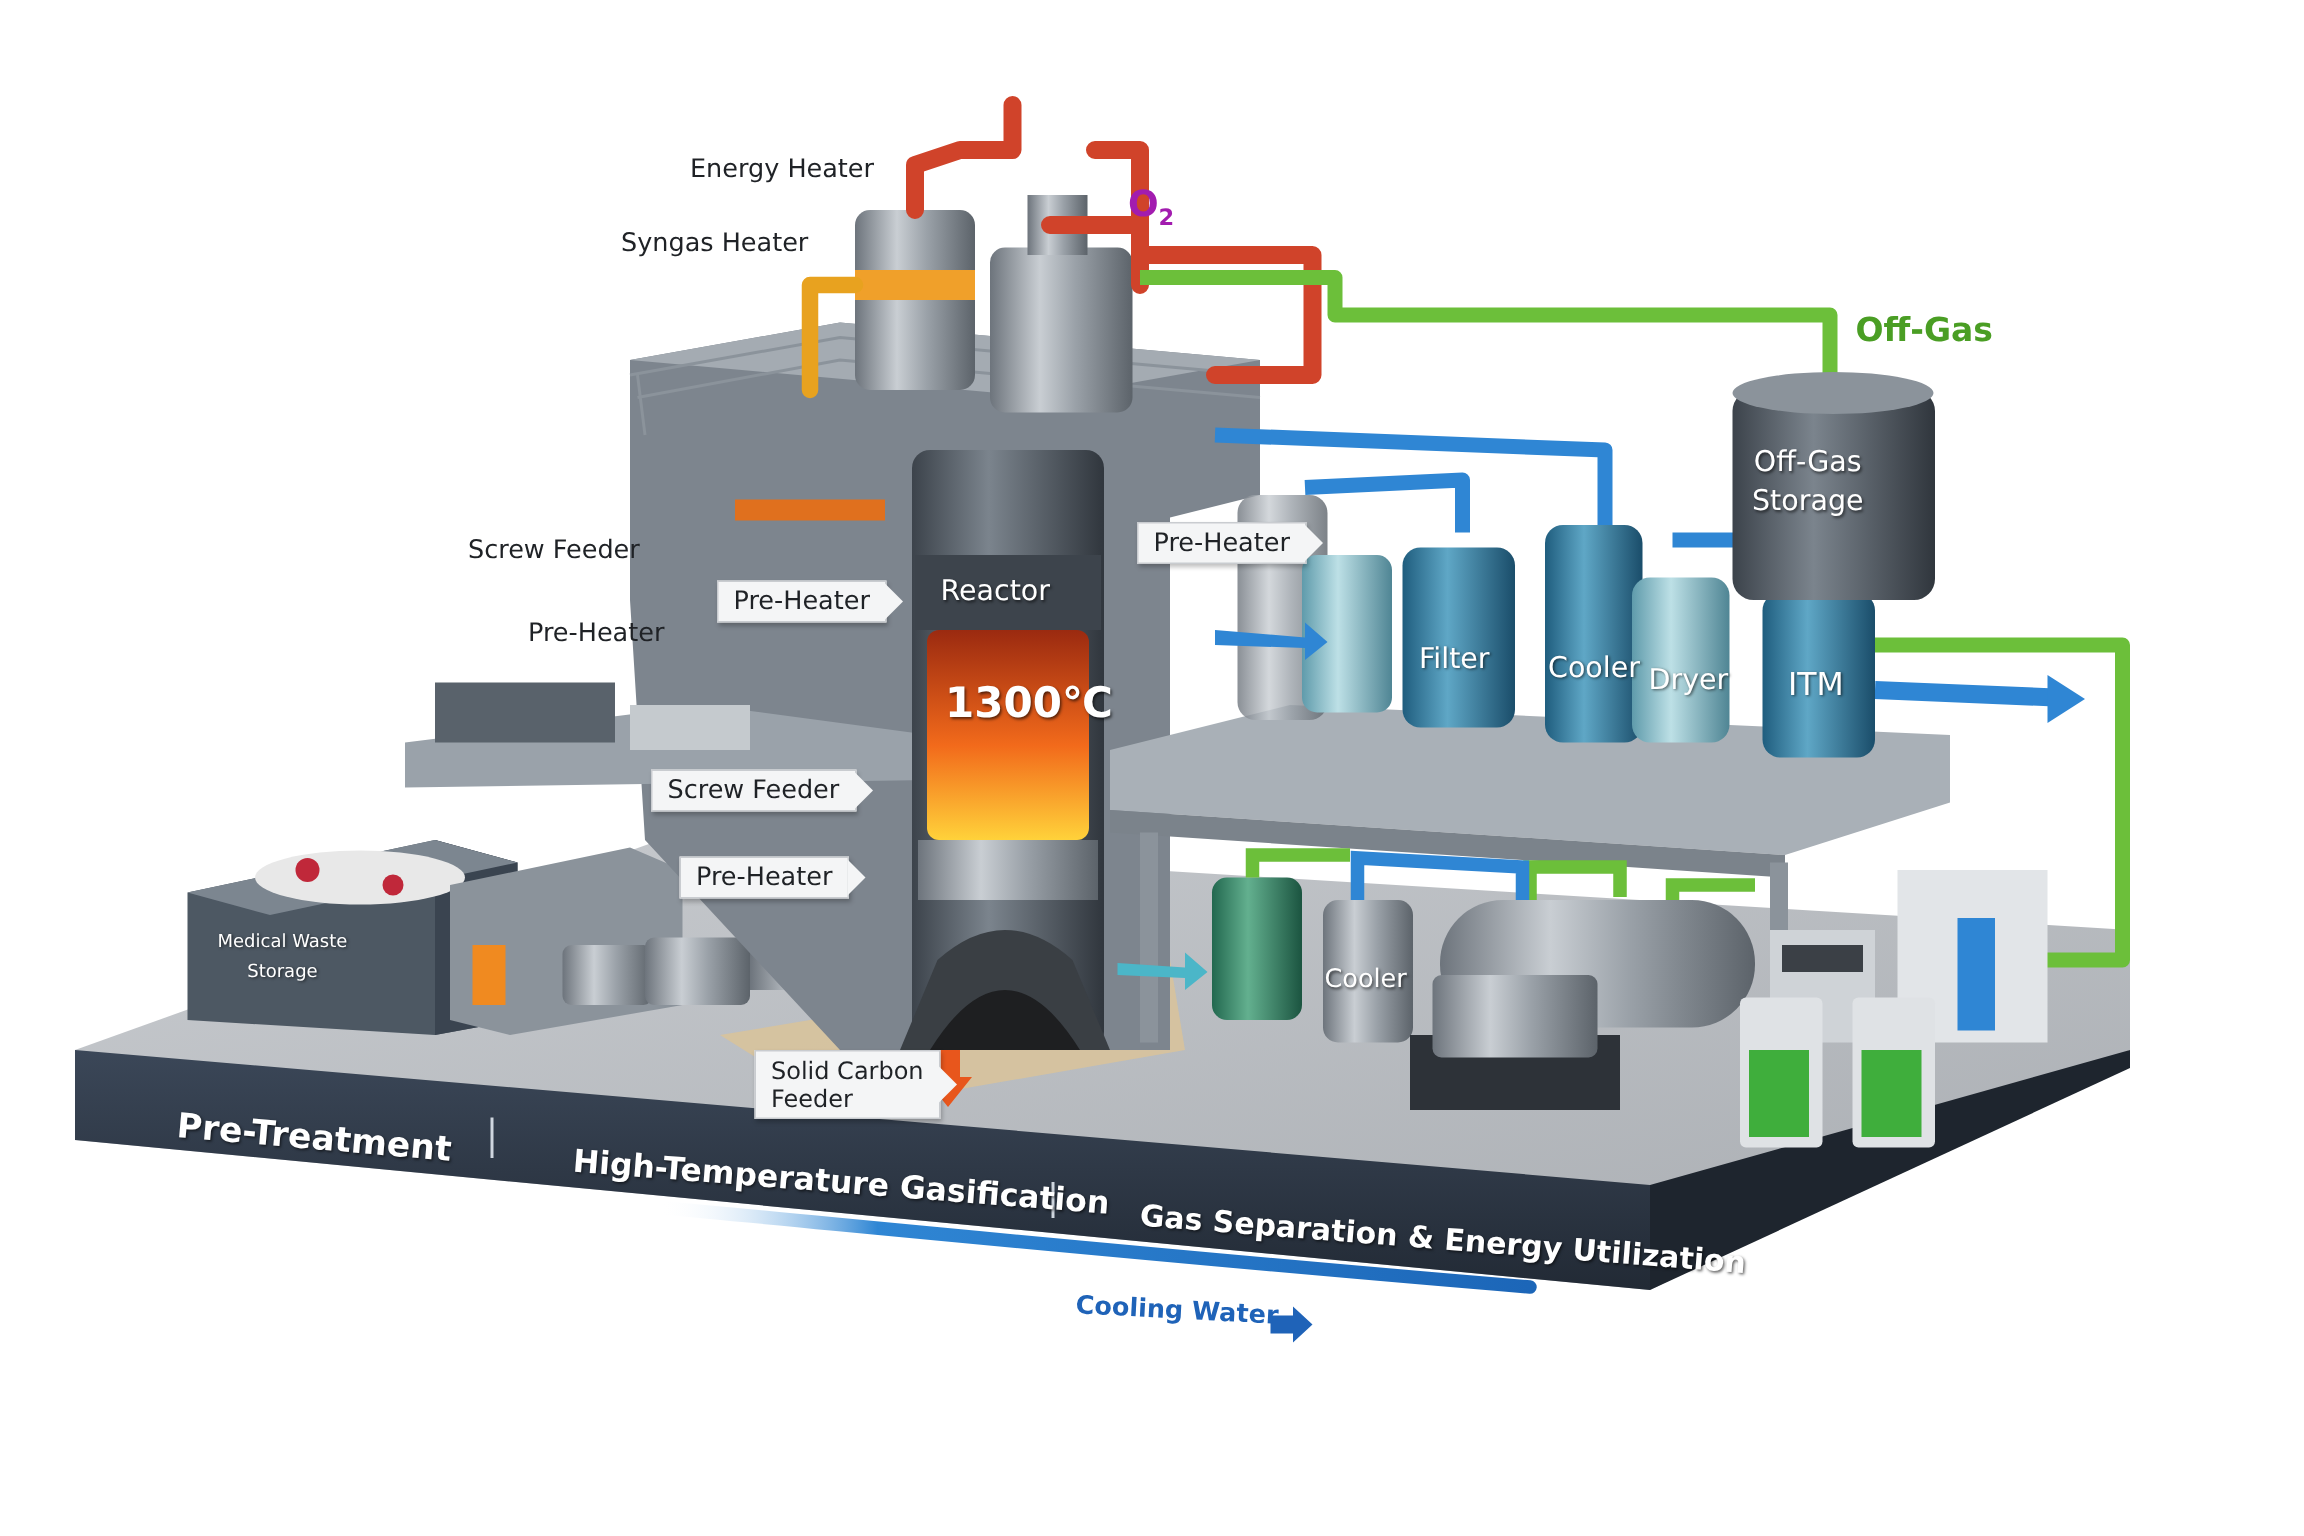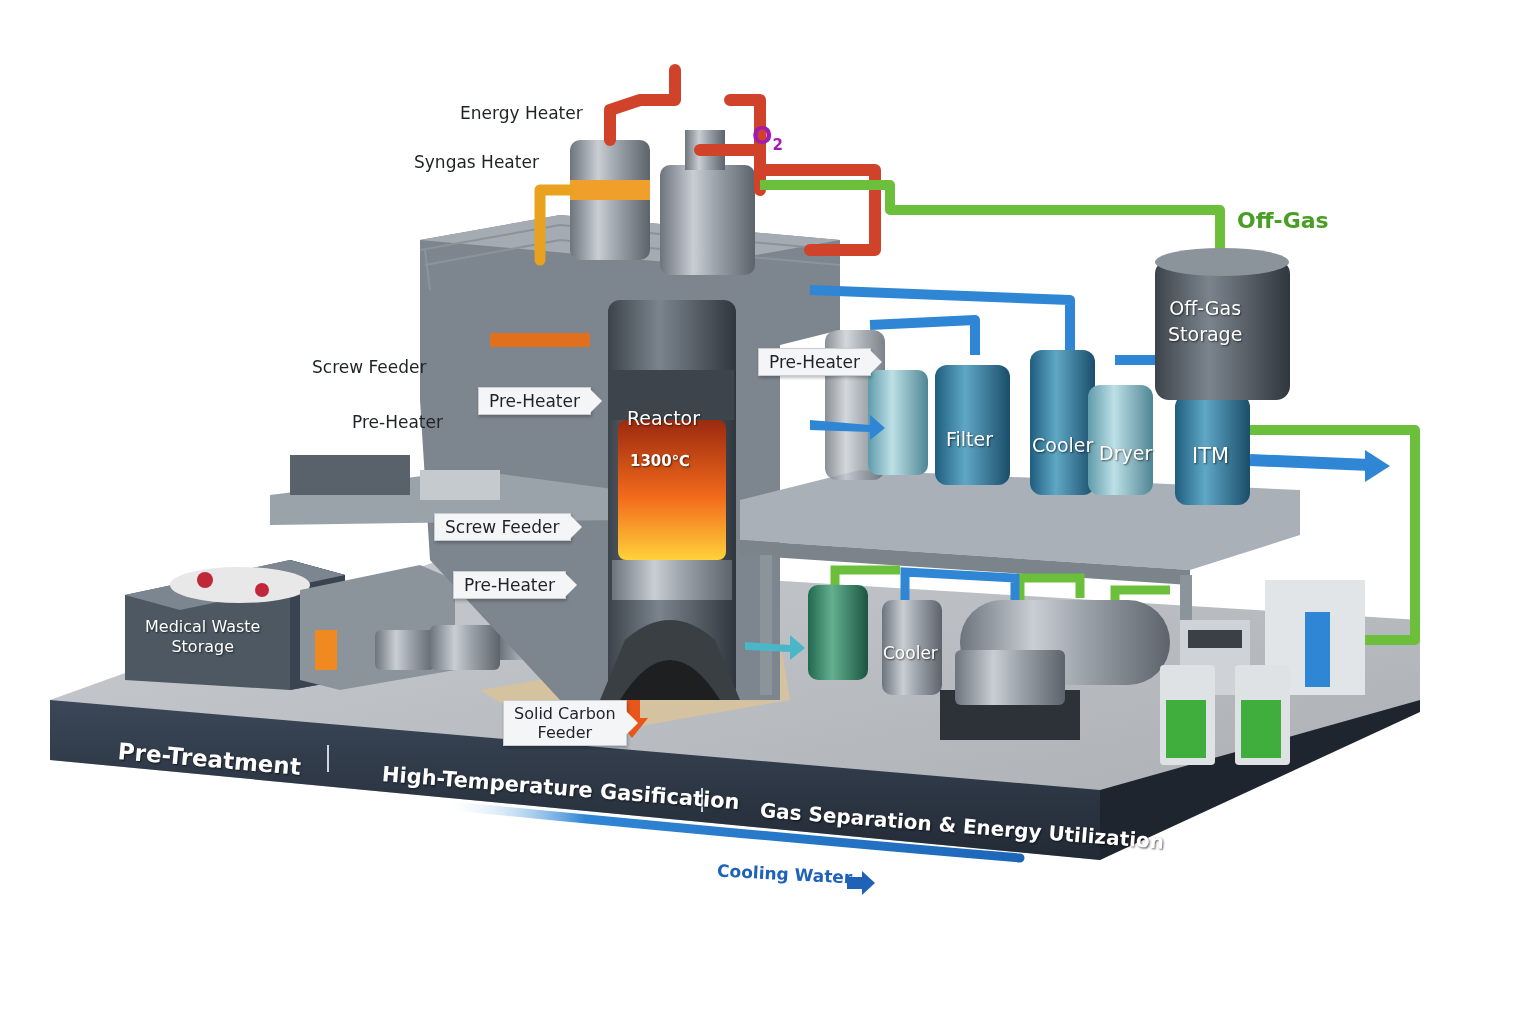--- a/index.html
+++ b/index.html
@@ -208,36 +208,36 @@
 <div class="lbl" style="left:752px;top:122px;color:#a21caf;font-size:24px;font-weight:bold;"><span>O</span><sub style="font-size:15px;">2</sub></div>
 <div class="lbl" style="left:1237px;top:208px;color:#4a9e24;font-size:22px;font-weight:bold;">Off-Gas</div>
 <div class="lbl" style="left:312px;top:357px;">Screw Feeder</div>
 <div class="lbl" style="left:352px;top:412px;">Pre-Heater</div>
 
 <div class="tag" style="left:478px;top:387px;">Pre-Heater</div>
 <div class="tag" style="left:434px;top:513px;">Screw Feeder</div>
 <div class="tag" style="left:453px;top:571px;">Pre-Heater</div>
 <div class="tag" style="left:758px;top:348px;">Pre-Heater</div>
 
-<div class="tag" style="left:503px;top:700px;text-align:center;line-height:19px;font-size:16px;">
+<div class="tag" style="left:503px;top:700px;line-height:19px;font-size:16px;">
   <div>Solid Carbon</div>
   <div>Feeder</div>
 </div>
 
-<div class="vlabel" style="left:627px;top:383px;font-size:19px;margin-top:24px;">Reactor</div>
-<div class="vlabel" style="left:630px;top:452px;font-size:15px;font-weight:bold;">1300℃</div>
+<div class="vlabel" style="left:627px;top:383px;font-size:19px;">Reactor</div>
+<div class="vlabel" style="left:630px;top:452px;font-size:28px;font-weight:bold;">1300℃</div>
 <div class="vlabel" style="left:946px;top:428px;">Filter</div>
 <div class="vlabel" style="left:1032px;top:434px;">Cooler</div>
 <div class="vlabel" style="left:1099px;top:442px;">Dryer</div>
 <div class="vlabel" style="left:1192px;top:444px;font-size:21px;">ITM</div>
 <div class="vlabel" style="left:1168px;top:295px;line-height:26px;">
   <div>Off-Gas</div>
   <div>Storage</div>
 </div>
-<div class="vlabel" style="left:145px;top:617px;font-size:16px;line-height:20px;">
+<div class="vlabel" style="left:145px;top:617px;font-size:12px;line-height:20px;">
   <div>Medical Waste</div>
   <div>Storage</div>
 </div>
 <div class="vlabel" style="left:883px;top:643px;font-size:17px;">Cooler</div>
 
 <div class="band" style="left:118px;top:738px;transform:rotate(5deg);">Pre-Treatment</div>
 <div class="band" style="left:382px;top:762px;transform:rotate(4.5deg);font-size:21px;">High-Temperature Gasification</div>
 <div class="band" style="left:760px;top:798px;transform:rotate(4.5deg);font-size:20px;">Gas Separation &amp; Energy Utilization</div>
 
 <div class="lbl" style="left:717px;top:864px;color:#1f63b8;font-size:17px;font-weight:bold;transform:rotate(3deg);">Cooling Water</div>

